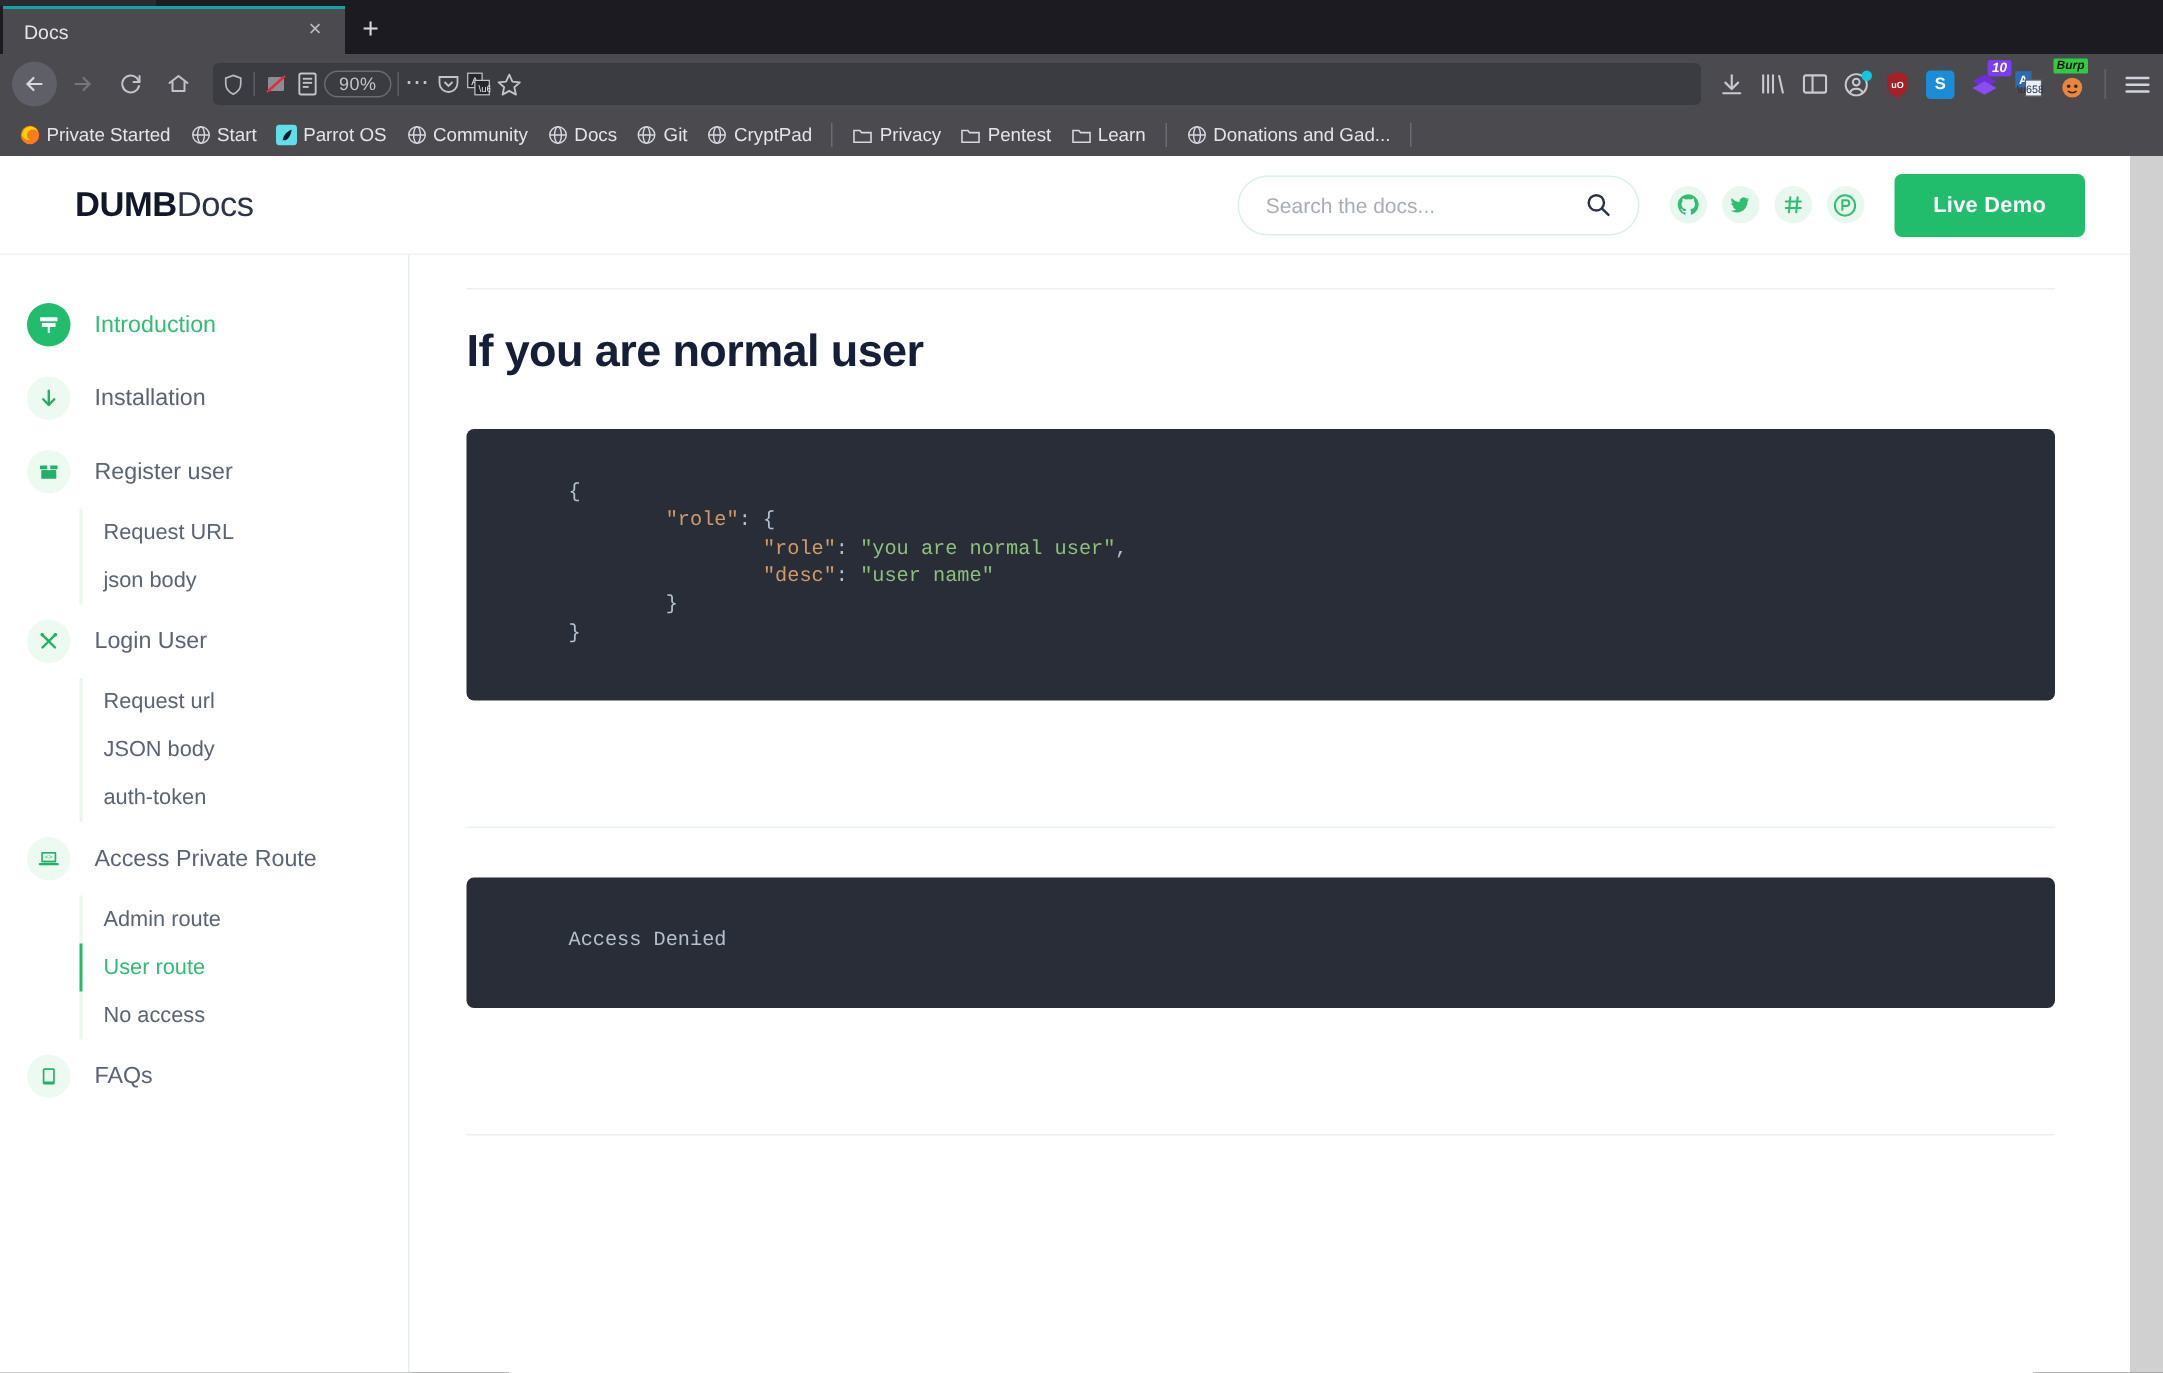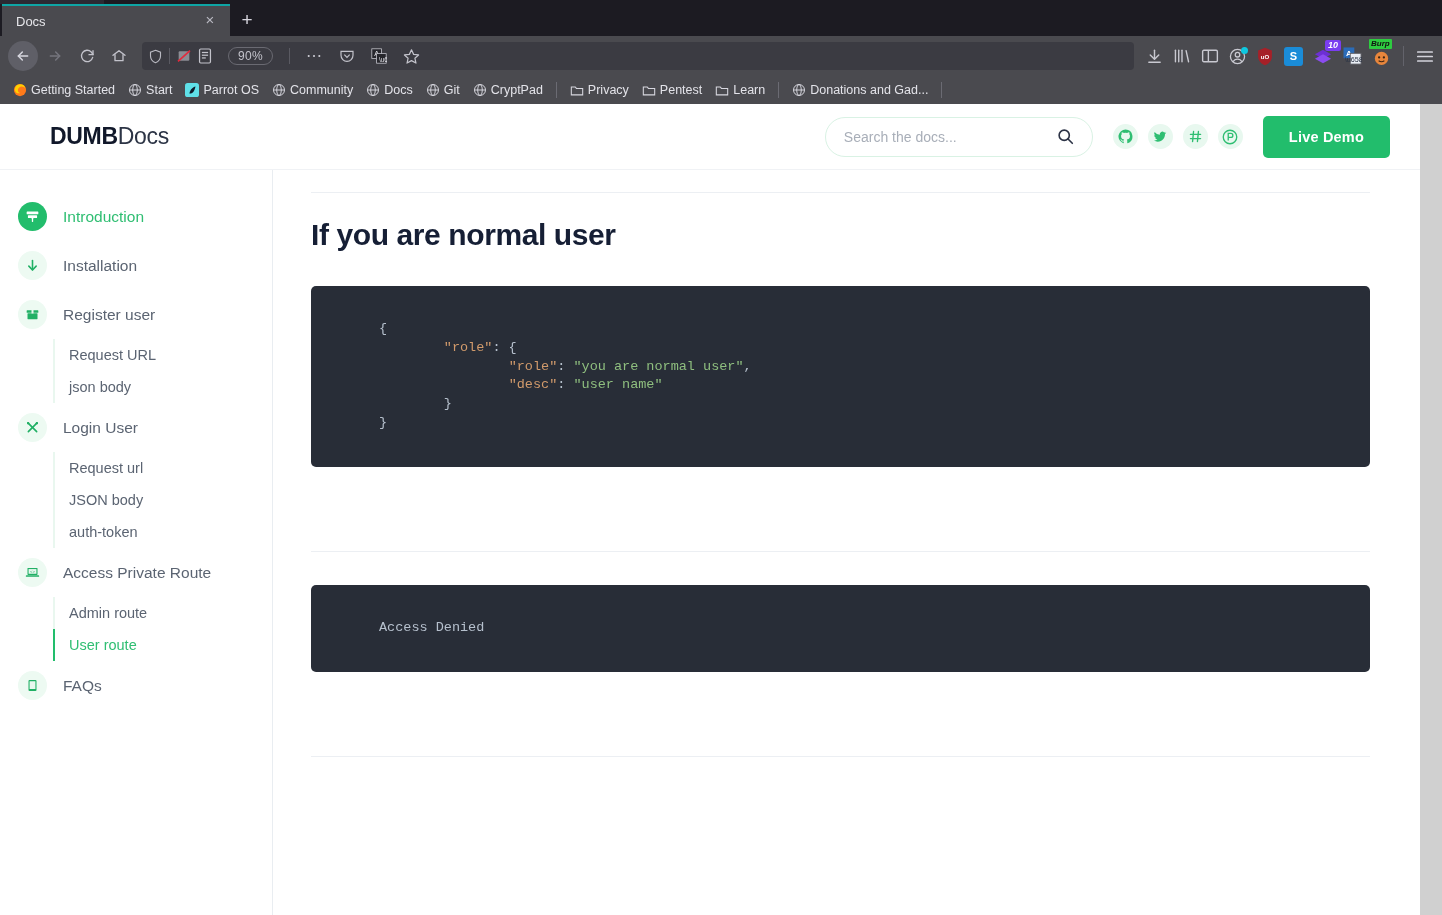--- a/index.html
+++ b/index.html
@@ -52,21 +52,21 @@
 
   .urlbar {
     flex: 1; height: 28px; background: #3b3b42; border-radius: 4px;
     display: flex; align-items: center; padding: 0 6px; margin: 0 6px; gap: 6px;
     min-width: 0;
   }
   .url-shield { color: #b9b9c2; display: flex; align-items: center; }
   .url-sep { width: 1px; height: 16px; background: #5a5a62; }
   .url-text { flex: 1; font-size: 14px; color: #9a9aa3; white-space: nowrap; overflow: hidden; min-width: 0; }
   .url-text b { color: #f2f2f5; font-weight: normal; }
-  .url-icons { display: flex; align-items: center; gap: 16px; }
+  .url-icons { display: flex; align-items: center; gap: 4px; }
   .url-icons .ic { color: #c3c3cb; display: flex; align-items: center; }
   .zoombadge {
     border: 1px solid #6a6a72; border-radius: 11px; font-size: 12px; color: #c3c3cb;
     padding: 1px 9px; letter-spacing: .3px;
   }
   .dots { color: #c3c3cb; font-size: 16px; letter-spacing: 1px; line-height: 8px; }
 
   .toolbar-right { display: flex; align-items: center; gap: 10px; padding-left: 4px; }
   .tb-ic { color: #c9c9d1; display: flex; align-items: flex-end; position: relative; }
   .ext {
@@ -339,21 +339,21 @@
       </span>
     </div>
   </div>
 
   <div class="bookmarks">
     <div class="bm">
       <svg width="14" height="14" viewBox="0 0 16 16">
           <circle cx="8" cy="8" r="7" fill="#ff7a1a"></circle>
           <path d="M8 1.5a6.5 6.5 0 0 1 6.3 5C12.6 3.5 9 3 6.8 5.4 4.7 7.6 5.6 11 8.3 11.5 5.4 12.6 2.4 10.6 2 7.6A6.5 6.5 0 0 1 8 1.5z" fill="#ffd000"></path>
         </svg>
-      <span>Getting Started</span>
+      <span>Private Started</span>
     </div>
     <div class="bm">
       <svg class="globe" width="14" height="14" viewBox="0 0 16 16" fill="none" stroke="currentColor" stroke-width="1.1">
           <circle cx="8" cy="8" r="6.3"></circle>
           <ellipse cx="8" cy="8" rx="2.6" ry="6.3"></ellipse>
           <line x1="1.8" y1="8" x2="14.2" y2="8"></line>
         </svg>
       <span>Start</span>
     </div>
     <div class="bm">
@@ -535,20 +535,21 @@
                   <rect x="4.3" y="4.9" width="9.4" height="5.6" fill="#e8f8ef"></rect>
                   <rect x="1" y="12.4" width="16" height="1.8" rx=".8"></rect>
                   <text x="9" y="9.3" font-size="5" fill="#21b065" text-anchor="middle" font-family="Liberation Mono, monospace">&lt;&gt;</text>
                 </svg>
             </span>
             <span>Access Private Route</span>
           </div>
           <div class="sublist">
             <div class="sub-item">Admin route</div>
             <div class="sub-item active">User route</div>
+            <div class="sub-item">No access</div>
           </div>
 
           <div class="nav-item">
             <span class="nav-ic">
               <svg width="15" height="15" viewBox="0 0 18 18" fill="currentColor">
                   <rect x="4.2" y="2.5" width="9.6" height="13" rx="1.2"></rect>
                   <rect x="5.5" y="3.9" width="7" height="9.3" fill="#e8f8ef"></rect>
                 </svg>
             </span>
             <span>FAQs</span>

